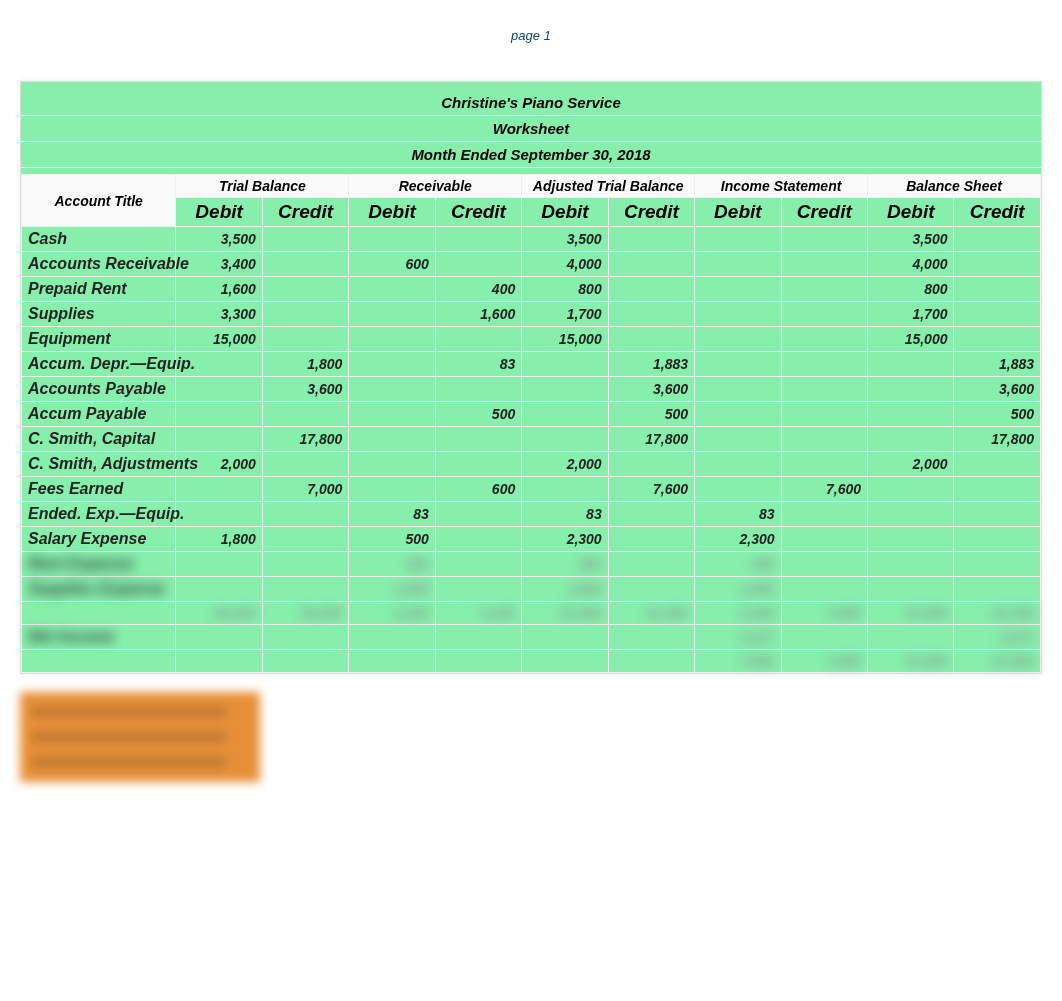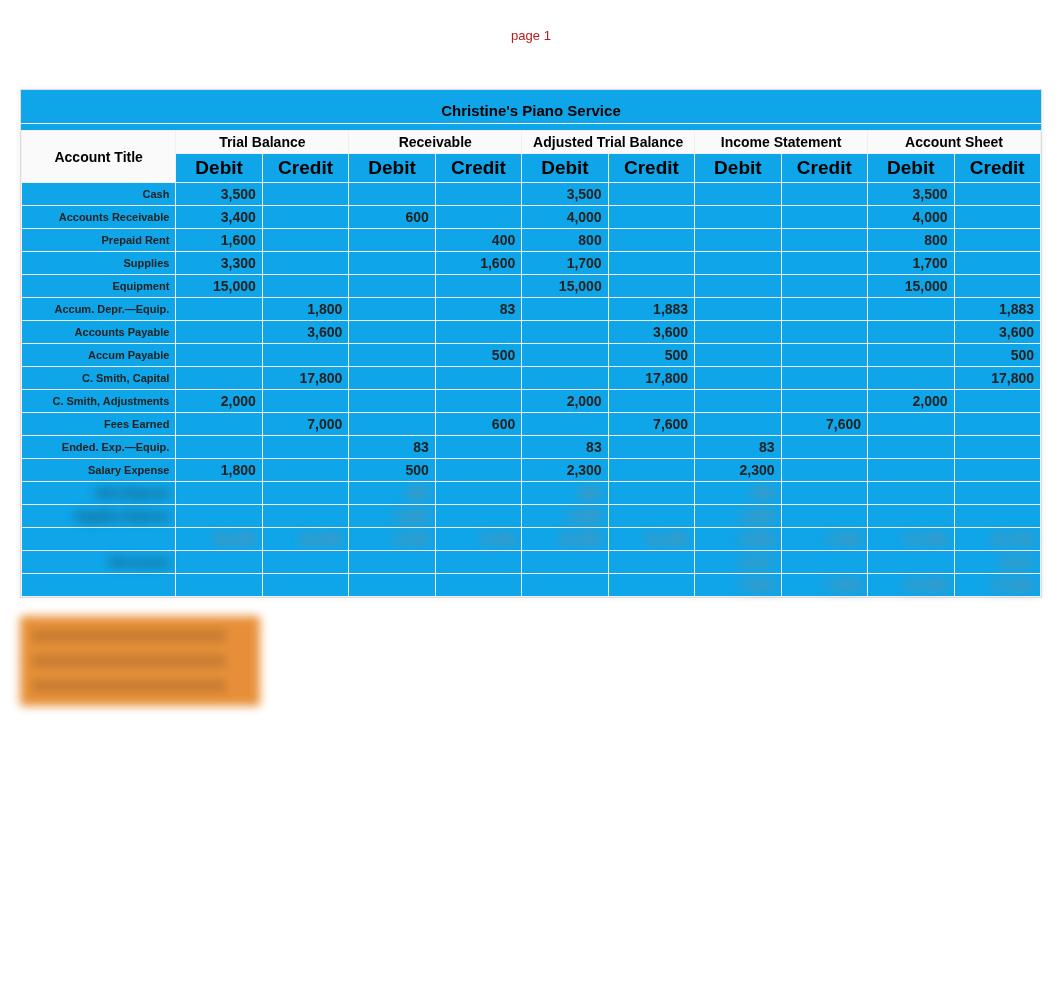--- a/index.html
+++ b/index.html
@@ -6,30 +6,32 @@
     body {
       font-family: Arial, sans-serif;
       background: #fff;
       width: 1062px;
       height: 1001px;
       position: relative;
     }
     .page-label {
       text-align: center;
       font-size: 13px;
-      color: #b91c1c;
+      color: #0c4a6e;
       padding-top: 28px;
       padding-bottom: 30px;
+      font-style: italic;
     }
     .sheet-wrap {
-      margin: 16px 20px;
+      margin: 8px 20px;
       border: 1px solid #ddd;
       box-shadow: 0 0 6px rgba(0,0,0,0.08);
-      background: #0ea5e9;
+      background: #86efac;
       position: relative;
+      font-style: italic;
     }
     .header-block {
       text-align: center;
       font-weight: bold;
       font-size: 15px;
       line-height: 1.4;
       padding: 8px 0 6px;
     }
     .header-row {
       border-bottom: 1px solid #eee;
@@ -53,24 +55,23 @@
       font-size: 14px;
       background: #fafafa;
     }
     th.dc {
       font-weight: bold;
       text-align: center;
       font-size: 19px;
     }
     td.acct {
       font-weight: bold;
-      font-size: 11px;
+      font-size: 16px;
       color: #222;
       white-space: nowrap;
-      text-align: right;
     }
     td.num {
       text-align: right;
       font-weight: bold;
       font-size: 14px;
       color: #222;
     }
     col.acctcol { width: 150px; }
     col.numcol { width: 84px; }
     .blur-zone {
@@ -102,20 +103,22 @@
     }
   </style>
 </head>
 <body>
 
 <div class="page-label">page 1</div>
 
 <div class="sheet-wrap">
   <div class="header-block">
     <div class="header-row">Christine's Piano Service</div>
+    <div class="header-row">Worksheet</div>
+    <div class="header-row">Month Ended September 30, 2018</div>
   </div>
 
   <table>
     <colgroup>
       <col class="acctcol">
       <col class="numcol">
         <col class="numcol">
       <col class="numcol">
         <col class="numcol">
       <col class="numcol">
@@ -125,21 +128,21 @@
       <col class="numcol">
         <col class="numcol">
     </colgroup>
     <thead>
       <tr>
         <th rowspan="2" class="section">Account Title</th>
         <th colspan="2" class="section">Trial Balance</th>
         <th colspan="2" class="section">Receivable</th>
         <th colspan="2" class="section">Adjusted Trial Balance</th>
         <th colspan="2" class="section">Income Statement</th>
-        <th colspan="2" class="section">Account Sheet</th>
+        <th colspan="2" class="section">Balance Sheet</th>
       </tr>
       <tr>
         <th class="dc">Debit</th>
         <th class="dc">Credit</th>
         <th class="dc">Debit</th>
         <th class="dc">Credit</th>
         <th class="dc">Debit</th>
         <th class="dc">Credit</th>
         <th class="dc">Debit</th>
         <th class="dc">Credit</th>

